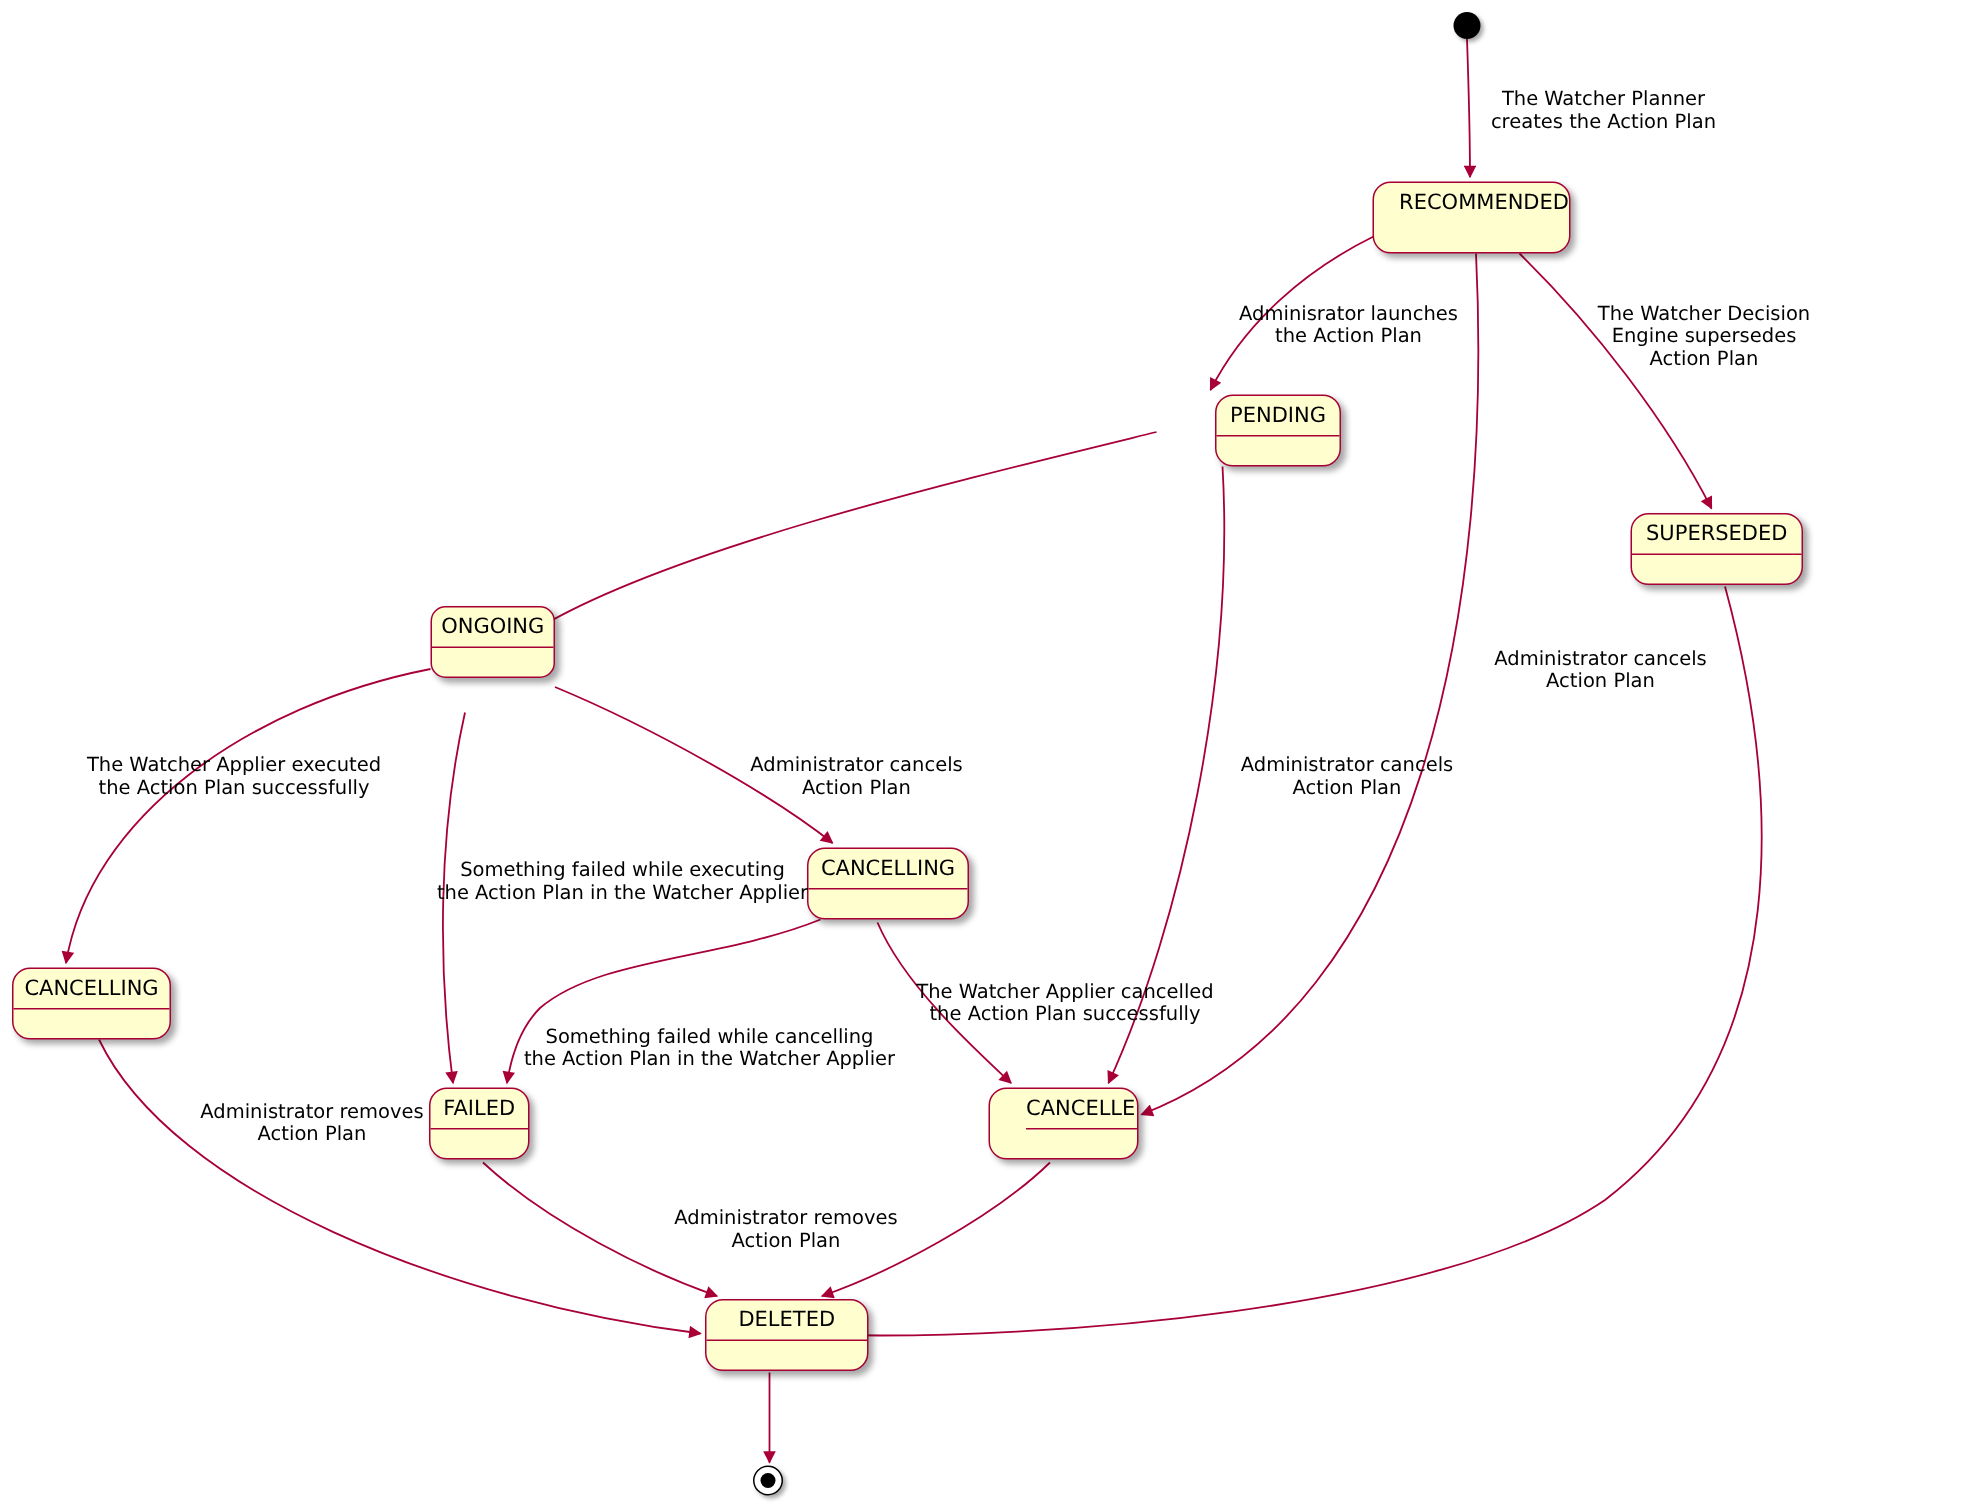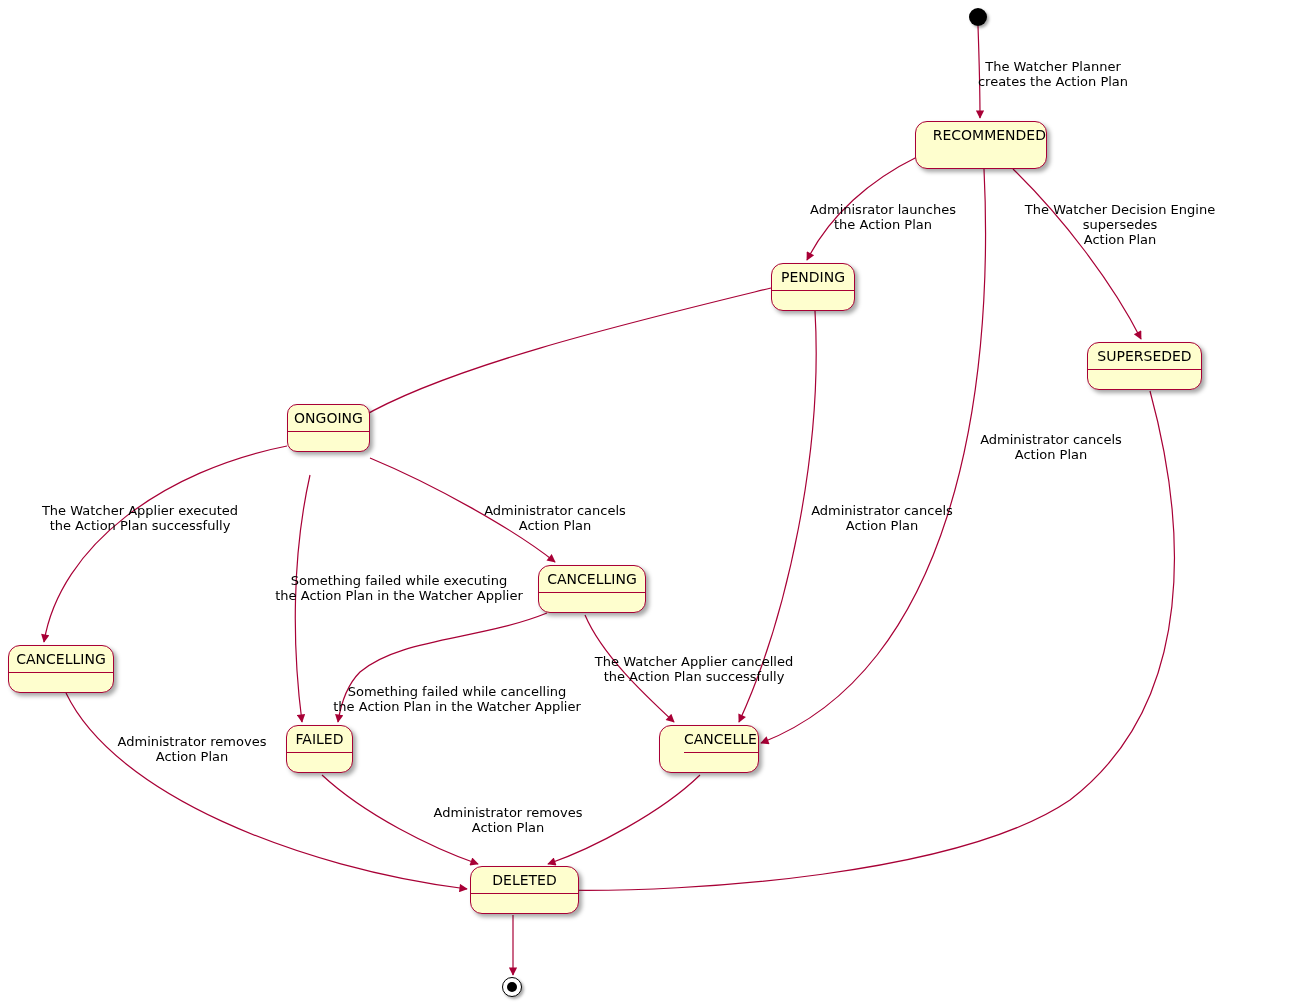--- a/index.html
+++ b/index.html
@@ -46,20 +46,21 @@
     border-top: 1px solid #A80036;
   }
   .edge-label {
     position: absolute;
     transform: translateX(-50%);
     text-align: center;
     white-space: pre-line;
     font-size: 13px;
     line-height: 15px;
     color: #000000;
+    margin-left: 16px;
   }
   .initial-node {
     position: absolute;
     left: 969px; top: 8px;
     width: 18px; height: 18px;
     background: #000000;
     border-radius: 50%;
     box-shadow: 2px 2px 3px rgba(0,0,0,0.35);
   }
   .final-node {
@@ -112,21 +113,21 @@
     </g>
   </svg>
 
   <div class="initial-node"></div>
 
   <div class="state" style="left:915px; top:121px; width:132px;align-items:flex-end;">
     <div class="state-name">RECOMMENDED</div>
     <div class="state-body"></div>
   </div>
 
-  <div class="state" style="left:771px; top:263px; width:84px;">
+  <div class="state" style="left:810px; top:263px; width:84px;">
     <div class="state-name">PENDING</div>
     <div class="state-body"></div>
   </div>
 
   <div class="state" style="left:1087px; top:342px; width:115px;">
     <div class="state-name">SUPERSEDED</div>
     <div class="state-body"></div>
   </div>
 
   <div class="state" style="left:287px; top:404px; width:83px;border-radius:10px;">

